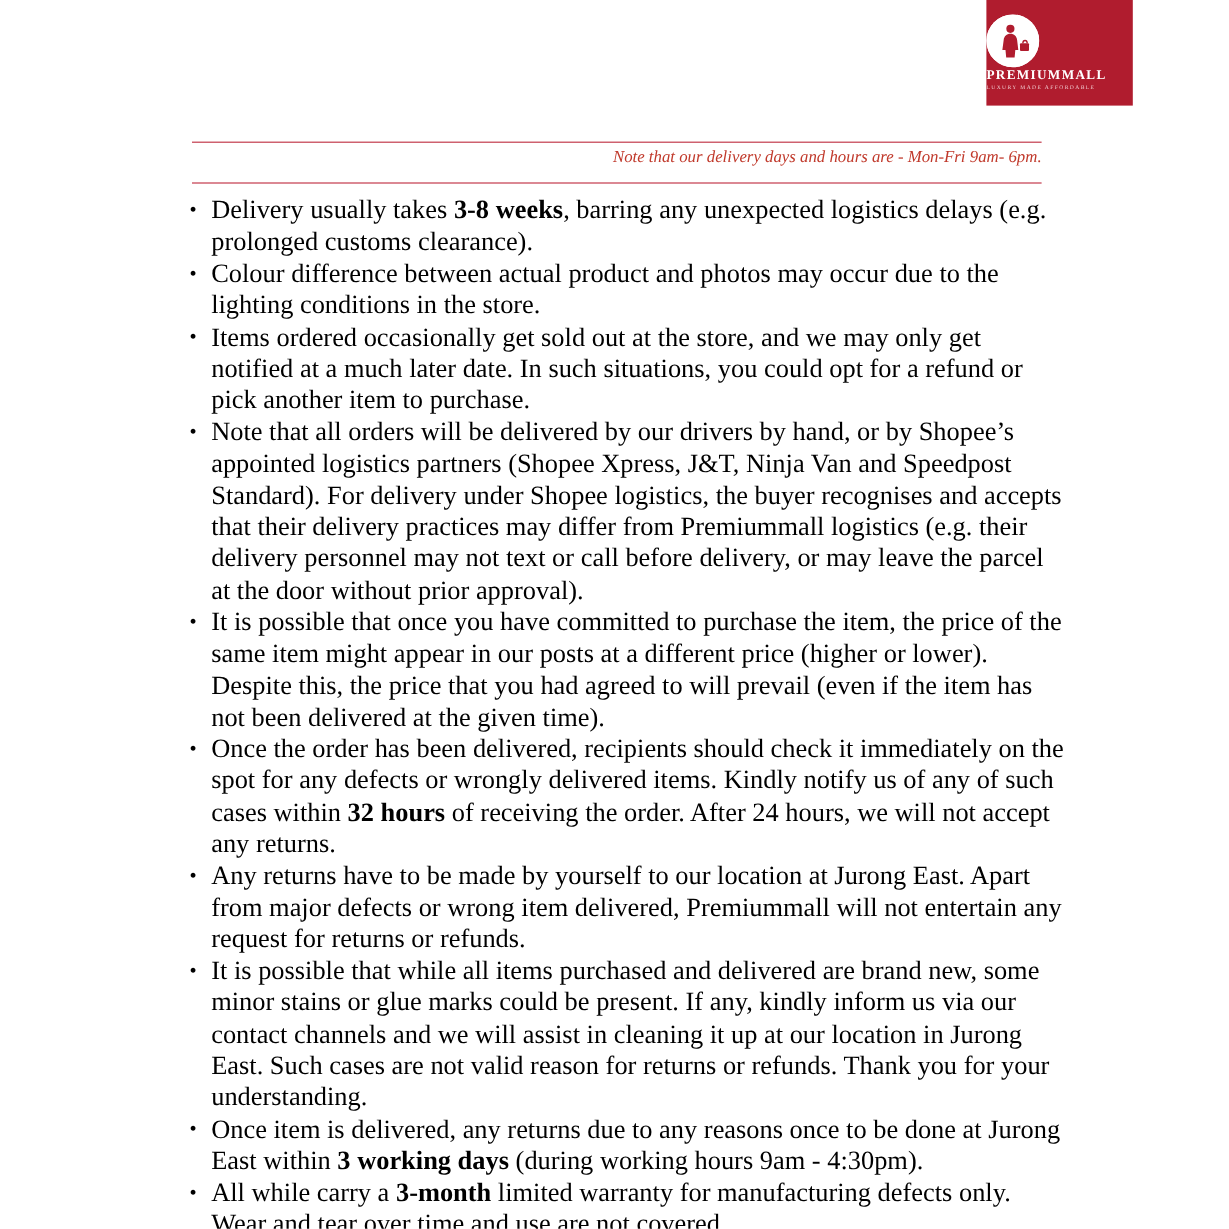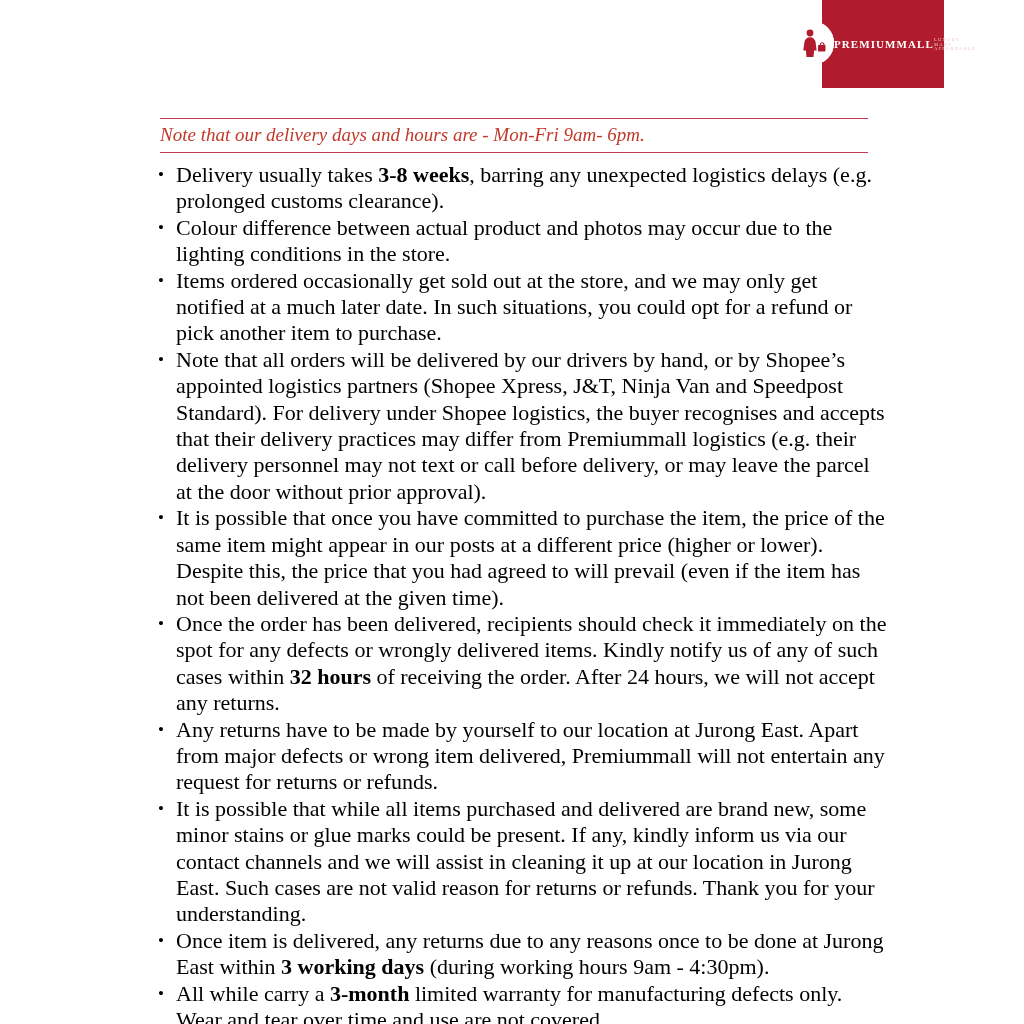--- a/index.html
+++ b/index.html
@@ -24,22 +24,21 @@
 
   
   .logo {
     position: absolute;
     top: 0;
     right: 80px;
     width: 122px;
     height: 88px;
     background: #b01c2e;
     display: flex;
-    flex-direction: row;
-    align-items: center;
+    flex-direction: column;
     justify-content: center;
   }
   .logo-circle {
     width: 44px;
     height: 44px;
     border-radius: 50%;
     background: #ffffff;
     position: relative;
     margin-bottom: 2px;
   }
@@ -83,23 +82,23 @@
     background: #c33b4c;
   }
   .rule-top { top: 118px; }
   .rule-bottom { top: 152px; }
 
   .notice {
     position: absolute;
     top: 124px;
     left: 160px;
     width: 708px;
-    text-align: left;
+    text-align: right;
     font-style: italic;
-    font-size: 19px;
+    font-size: 14px;
     color: #c0392b;
     font-family: "Liberation Serif", serif;
   }
 
   
   .content {
     position: absolute;
     top: 162px;
     left: 150px;
     width: 740px;

